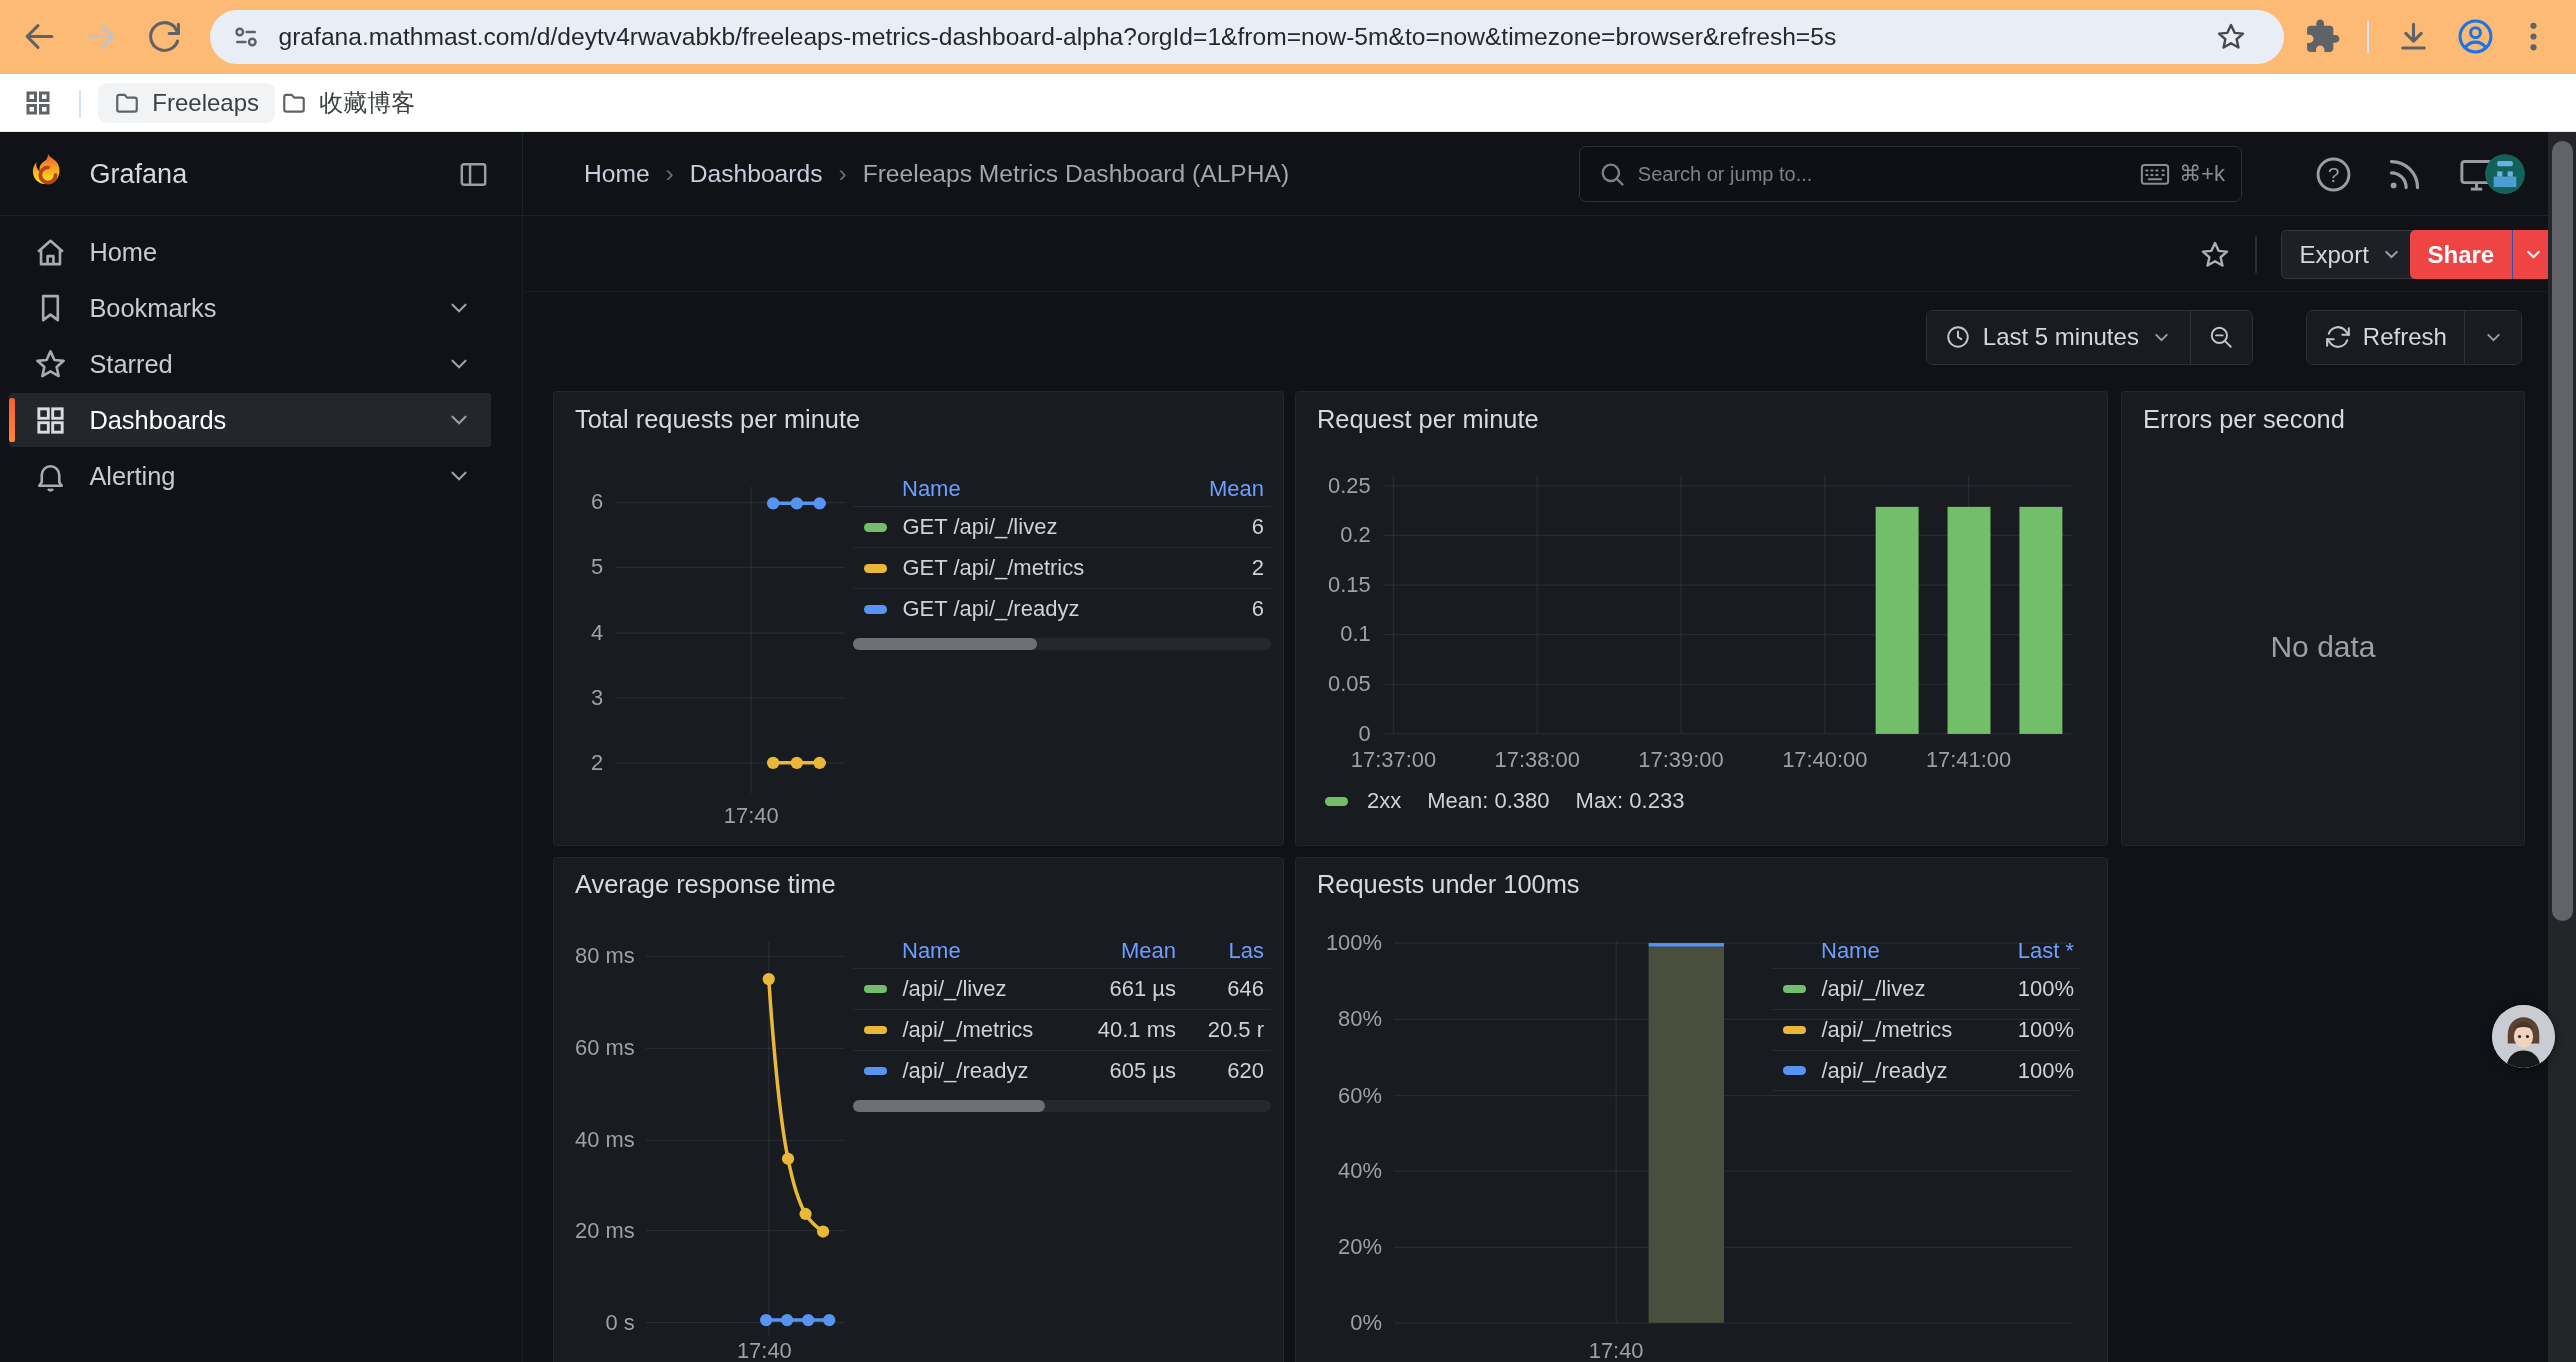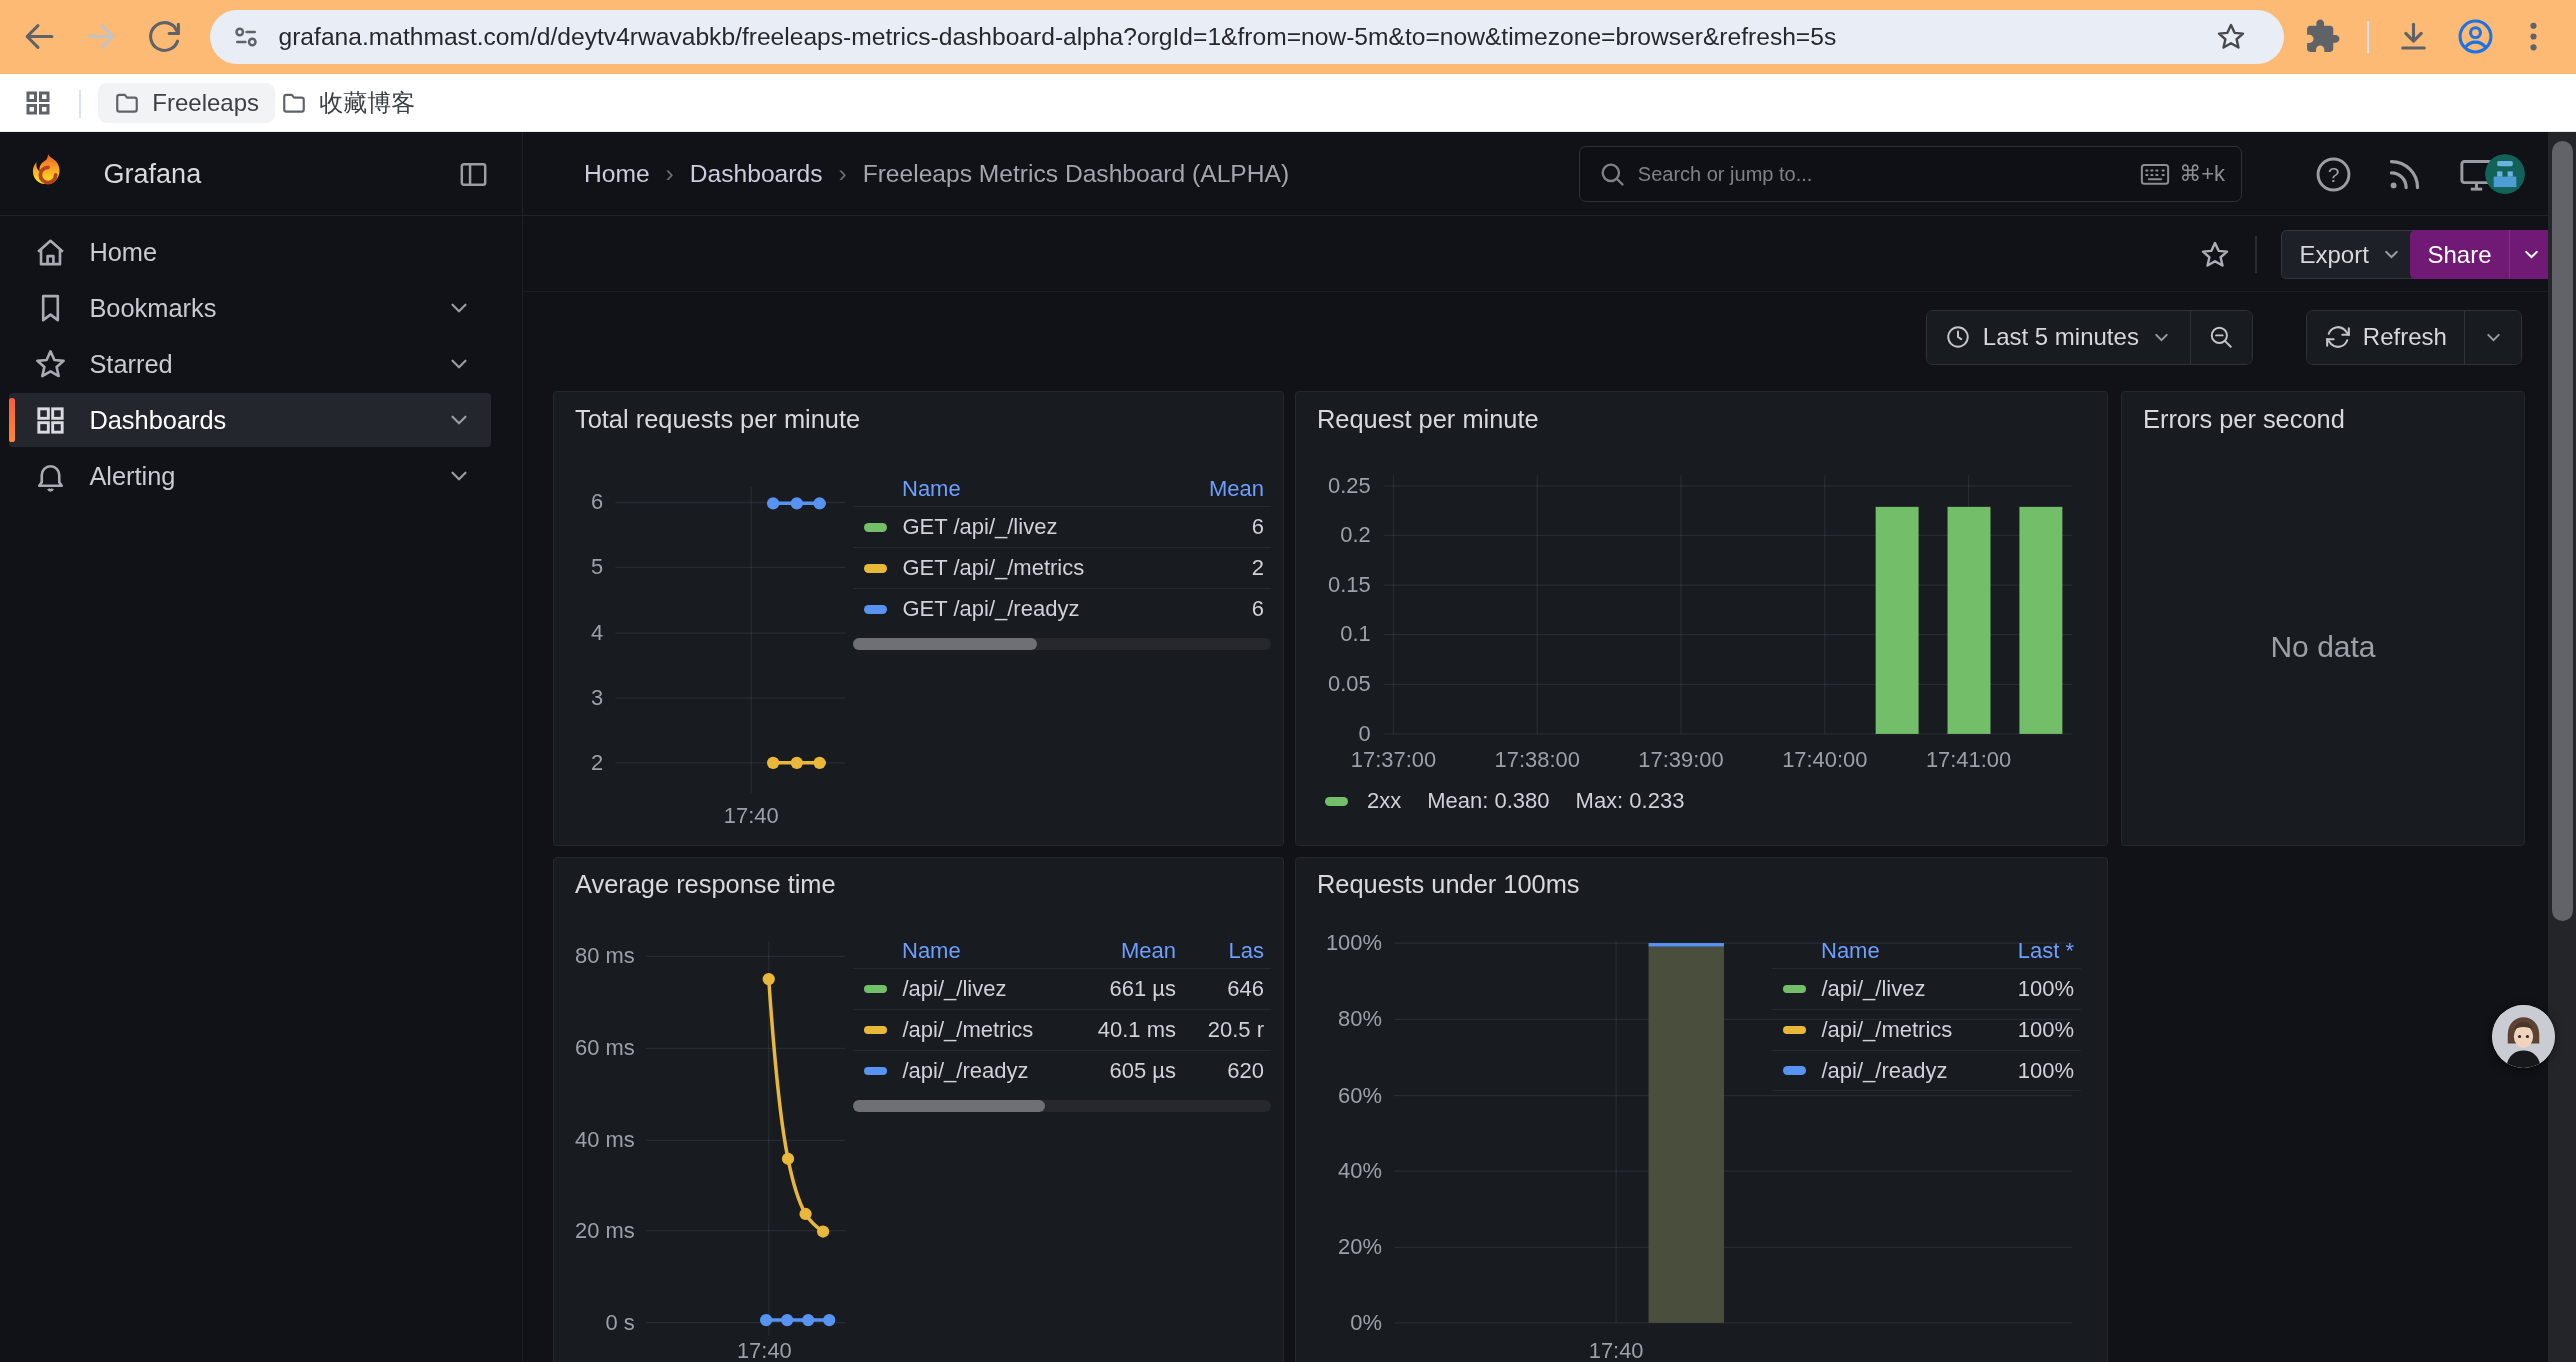--- a/index.html
+++ b/index.html
@@ -19,21 +19,21 @@
     border-bottom:0.9px solid #e8eaed; }
   .bm-chip { position:absolute; top:8.8px; height:40px; display:flex; align-items:center; gap:12.3px;
     padding:0 16px; border-radius:8.8px; color:#3c4043; font-size:24px; }
   .bm-chip.hl { background:#f1f3f4; }
   .vdiv-light { position:absolute; width:1.8px; background:#d7e3f5; }
 
   
   .gf { position:absolute; left:0; top:132px; width:2576px; height:1231px; background:#111217; color:#ccccdc; }
   .gf-header { position:absolute; left:0; top:0; width:2576px; height:84px; border-bottom:0.9px solid #202229; }
   .gf-header-left { position:absolute; left:0; top:0; width:523px; height:84px; border-right:0.9px solid #202229;
-    display:flex; align-items:center;gap:14px; }
+    display:flex; align-items:center; }
   .brand { font-size:27px; color:#d8d9dd; margin-left:19px; }
   .gf-header-right { position:absolute; left:523px; top:0; width:2053px; height:84px; display:flex; align-items:center; }
   .crumb { font-size:24.6px; white-space:nowrap; }
   .crumb.cur { color:#a2a5ac; }
   .crumb-sep { color:#6b6e74; font-size:24.6px; margin:0 16px; }
   .search-box { position:absolute; left:1056px; top:14px; width:663px; height:56px; background:#0e1015;
     border:0.9px solid #2e3138; border-radius:7px; display:flex; align-items:center; color:#7e8187; }
   .search-ph { font-size:20px; color:#7e8187; margin-left:12.3px; flex:1; }
   .shortcut { font-size:22px; color:#8a8d93; margin:0 16px 0 8.8px; display:flex; align-items:center; gap:8.8px; }
   .hdr-ic { width:39px; height:39px; color:#9a9da4; margin-left:30px; }
@@ -48,21 +48,21 @@
   .side-item .ic { width:35px; height:35px; margin-left:24.6px; }
   .side-item .chev { width:26px; height:26px; margin-right:19px; color:#9a9da4; }
   .active-bar { position:absolute; left:0; top:5.3px; width:6.1px; height:44px; border-radius:2.6px;
     background:linear-gradient(180deg,#f55f3c,#ff8833); }
 
   
   .controls-row { position:absolute; left:523px; top:85px; width:2053px; height:75px; border-bottom:0.9px solid #1a1c22; }
   .time-row { position:absolute; left:523px; top:160px; width:2053px; height:87px; }
   .btn { display:flex; align-items:center; gap:12.3px; font-size:24px; color:#d5d7db;
     border:0.9px solid #33363d; background:#1d2026; border-radius:5.3px; height:49px; padding:0 17.5px; }
-  .btn-blue { background:#701a75; border:none; color:#ffffff; font-weight:400;justify-content:flex-end; }
+  .btn-blue { background:#ef4444; border:none; color:#ffffff; font-weight:700;justify-content:flex-end; }
   .seg { display:flex; align-items:center; gap:12.3px; height:53px; padding:0 17.5px;
     background:#181b20; font-size:24px; color:#d5d7db;text-align:center; }
   .seg-group { position:absolute; display:flex; border:0.9px solid #2e3138; border-radius:7px; overflow:hidden; }
   .seg + .seg { border-left:0.9px solid #2e3138; }
   .ic24 { width:26px; height:26px; color:#c3c5cb; }
   .ic20 { width:21px; height:21px; color:#9a9da4; }
 
   
   .dash { position:absolute; left:523px; top:247px; width:2053px; height:984px; }
   .panel { position:absolute; background:#181b20; border:0.9px solid #24272e; border-radius:3.5px; overflow:hidden; }

